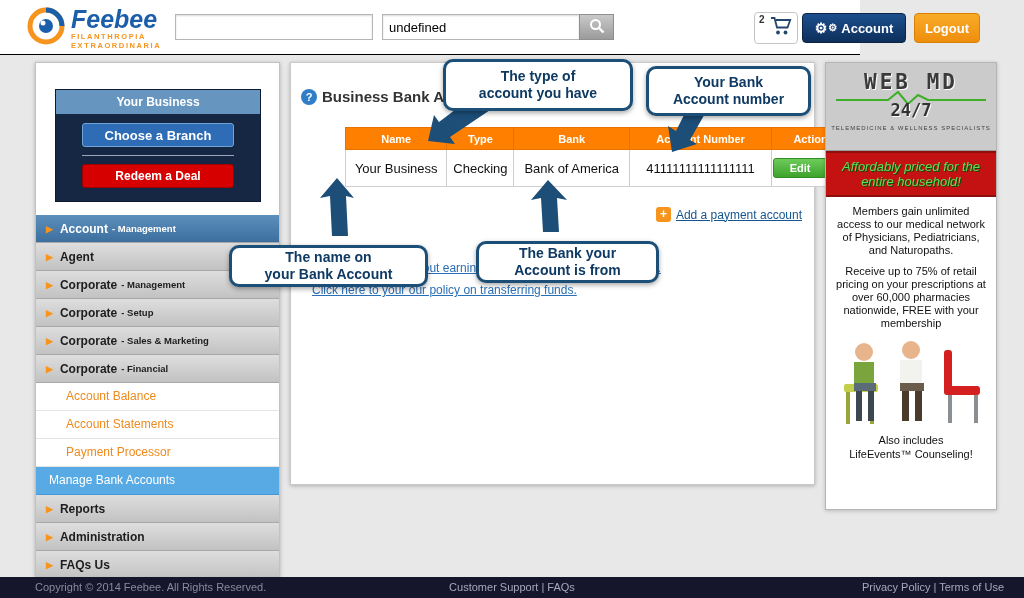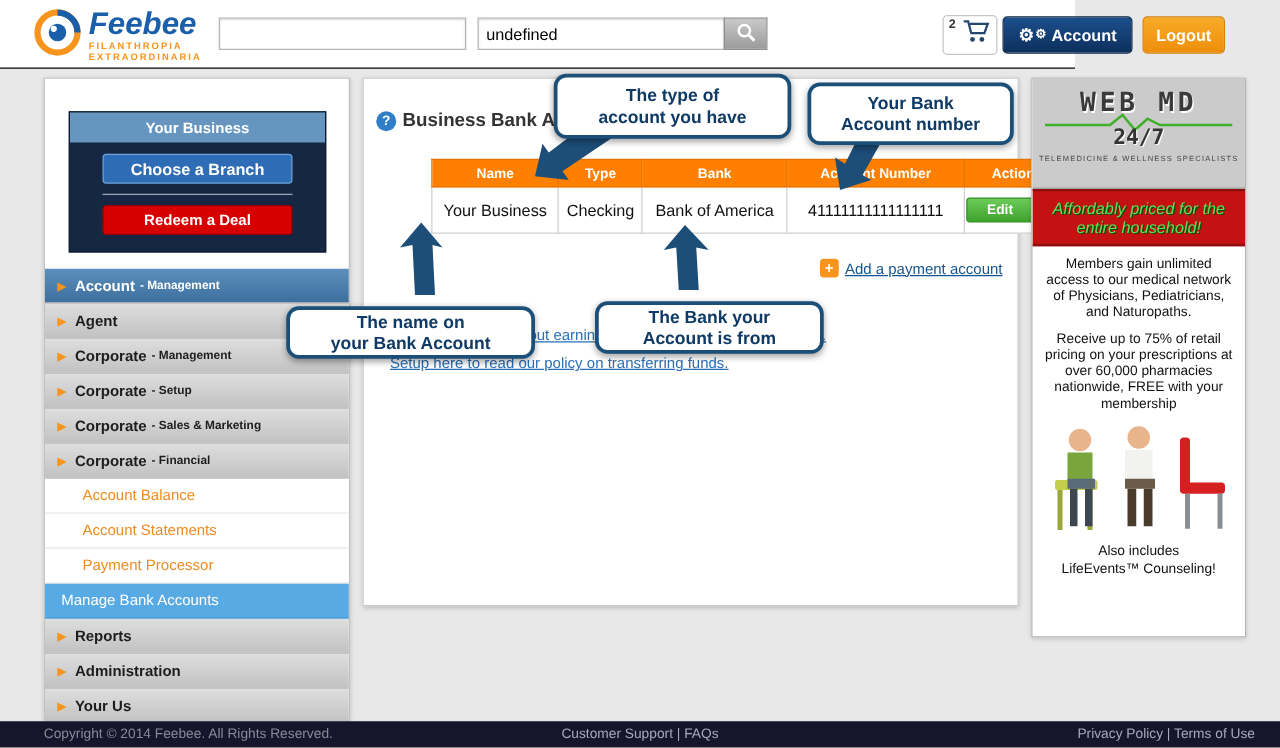--- a/index.html
+++ b/index.html
@@ -220,21 +220,21 @@
       <div class="menu-item">
         <span class="menu-arrow">▶</span>
         <span>Reports</span>
       </div>
       <div class="menu-item">
         <span class="menu-arrow">▶</span>
         <span>Administration</span>
       </div>
       <div class="menu-item">
         <span class="menu-arrow">▶</span>
-        <span>Your Us</span>
+        <span>FAQs Us</span>
       </div>
     </div>
   </div>
 
   <div class="main-panel">
     <div class="main-title">
       <span class="q-icon">?</span>
       <span>Business Bank Accounts</span>
     </div>
 
@@ -272,21 +272,21 @@
         </tr>
       </tbody>
     </table>
 
     <div class="add-link-row">
       <span class="plus-icon">+</span>
       <span class="add-link">Add a payment account</span>
     </div>
 
     <span id="earning-link" class="policy-link">Click here to read about earning rewards for referring businesses.</span>
-    <span id="policy-link" class="policy-link">Setup here to read our policy on transferring funds.</span>
+    <span id="policy-link" class="policy-link">Click here to your our policy on transferring funds.</span>
   </div>
 
   <div class="ad-panel">
     <div class="ad-logo">
       <div class="ad-logo-line1">WEB MD</div>
       <svg class="ad-zigzag" width="150" height="16" viewBox="0 0 150 16">
         <polyline points="0,10 52,10 62,2 72,14 82,5 92,10 150,10" fill="none" stroke="#3fae29" stroke-width="2"></polyline>
       </svg>
       <div class="ad-247">24/7</div>
       <div class="ad-caption">TELEMEDICINE &amp; WELLNESS SPECIALISTS</div>

